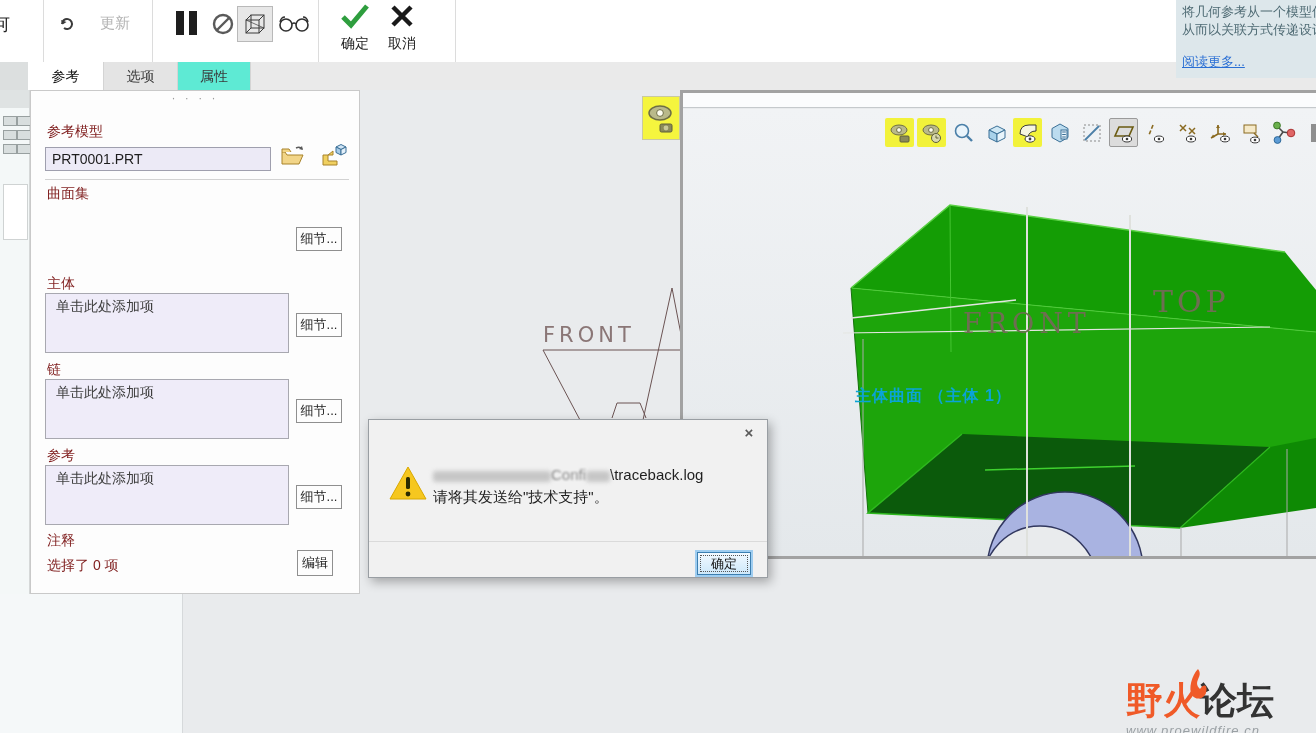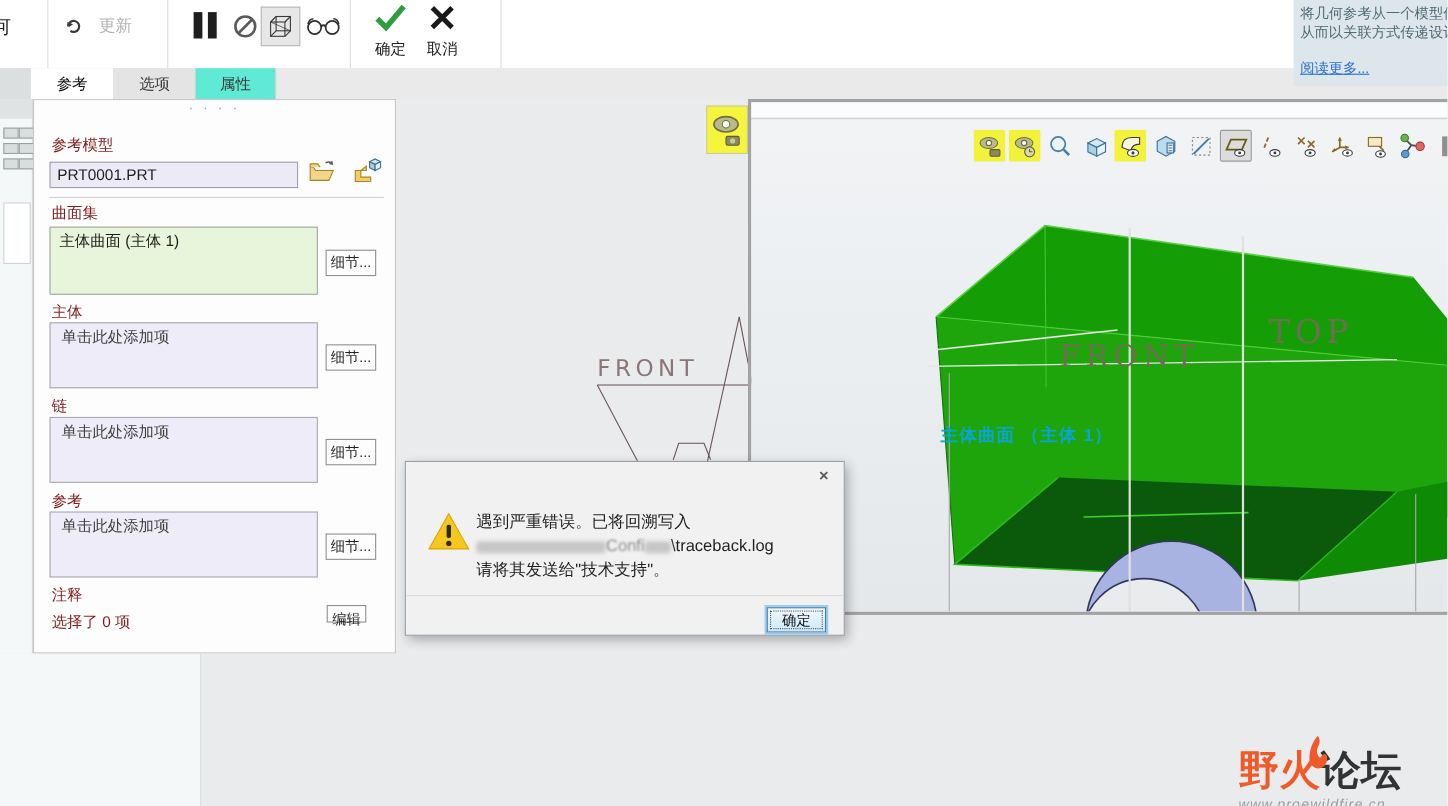--- a/index.html
+++ b/index.html
@@ -4,21 +4,21 @@
 <style>
   html,body{margin:0;padding:0;}
   body{font-family:"Liberation Sans","DejaVu Sans",sans-serif;}
   #stage{position:relative;width:1316px;height:733px;overflow:hidden;background:#e9ebed;}
   .abs{position:absolute;}
 
   
   #ribbon{left:0;top:0;width:1316px;height:62px;background:#ffffff;}
   .vsep{width:1px;height:62px;background:#dcdcdc;top:0;}
   #partial-char{left:-8px;top:12px;font-size:18px;color:#222;}
-  #update-group{left:58px;top:14px;display:flex;align-items:center;gap:14px;}
+  #update-group{left:58px;top:14px;display:flex;align-items:center;gap:24px;}
   #update-label{color:#b3b3b3;font-size:15px;}
   #pause-ribbon{left:176px;top:11px;display:flex;gap:5px;}
   #pause-ribbon i{display:block;width:8px;height:24px;background:#1e1e1e;}
   #prohibit-btn{left:211px;top:12px;}
   #wire-btn{left:237px;top:6px;width:34px;height:34px;background:#e7e7e7;border:1px solid #b9b9b9;display:flex;align-items:center;justify-content:center;}
   #glasses-btn{left:277px;top:12px;}
   #ok-group{left:330px;top:3px;width:50px;text-align:center;}
   #cancel-group{left:378px;top:3px;width:48px;text-align:center;}
   .ribbon-cmd-label{font-size:14px;color:#222;margin-top:2px;}
 
@@ -351,49 +351,47 @@
         <path d="M4,14 L4,24 L18,24 L18,20 L9,20 L9,14 Z" fill="#f0d060" stroke="#a8832a"></path>
         <path d="M9,14 L14,10 L14,14 Z" fill="#f0d060" stroke="#a8832a"></path>
         <polygon points="17,6 22,3.5 27,6 22,8.5" fill="#cfe4f5" stroke="#3a6f96"></polygon>
         <polygon points="17,6 22,8.5 22,14 17,11.5" fill="#a8cce8" stroke="#3a6f96"></polygon>
         <polygon points="27,6 22,8.5 22,14 27,11.5" fill="#e4f0fa" stroke="#3a6f96"></polygon>
       </svg>
     </div>
     <div id="panel-divider" class="abs"></div>
 
     <div class="plabel abs" style="left:16px;top:94px">曲面集</div>
-    <div id="surface-box" class="abs">主体曲面 (主体 1)</div>
     <div class="details-btn abs" style="left:265px;top:136px">细节...</div>
 
     <div class="plabel abs" style="left:16px;top:184px">主体</div>
     <div class="collector abs" style="left:14px;top:202px;width:244px;height:60px">单击此处添加项</div>
     <div class="details-btn abs" style="left:265px;top:222px">细节...</div>
 
     <div class="plabel abs" style="left:16px;top:270px">链</div>
     <div class="collector abs" style="left:14px;top:288px;width:244px;height:60px">单击此处添加项</div>
     <div class="details-btn abs" style="left:265px;top:308px">细节...</div>
 
     <div class="plabel abs" style="left:16px;top:356px">参考</div>
     <div class="collector abs" style="left:14px;top:374px;width:244px;height:60px">单击此处添加项</div>
     <div class="details-btn abs" style="left:265px;top:394px">细节...</div>
 
     <div class="plabel abs" style="left:16px;top:441px">注释</div>
     <div class="plabel abs" style="left:16px;top:466px">选择了 0 项</div>
-    <div class="details-btn abs" style="left:266px;top:459px;width:36px;height:16px;line-height:24px">编辑</div>
+    <div class="details-btn abs" style="left:266px;top:459px;width:36px;height:26px;line-height:24px">编辑</div>
   </div>
 
   <div id="dialog" class="abs">
     <div id="dlg-close" class="abs">×</div>
     <svg class="abs" style="left:20px;top:46px" width="38" height="34" viewBox="0 0 38 34">
       <polygon points="19,1 37,33 1,33" fill="#f6c71f" stroke="#d9a800"></polygon>
       <rect x="17" y="11" width="4" height="12" rx="1.6" fill="#2b2b00"></rect>
       <circle cx="19" cy="28" r="2.4" fill="#2b2b00"></circle>
     </svg>
     <div id="dlg-text" class="abs">
-      <div>遇到严重错误。已将回溯写入</div>
       <div><span class="smudge" style="width:118px"></span><span id="path-fragment">Confi</span><span class="smudge" style="width:24px"></span><span>\traceback.log</span></div>
       <div>请将其发送给"技术支持"。</div>
     </div>
     <div id="dlg-sep" class="abs"></div>
     <div id="dlg-ok" class="abs">确定</div>
   </div>
 
   <div id="watermark" class="abs">
     <svg class="abs" style="left:52px;top:-12px" width="40" height="34" viewBox="0 0 40 34">
       <path d="M20,0 C26,8 14,12 22,20 C26,14 30,16 28,24 C26,30 18,32 14,26 C10,20 14,6 20,0 Z" fill="#f05a28"></path>

